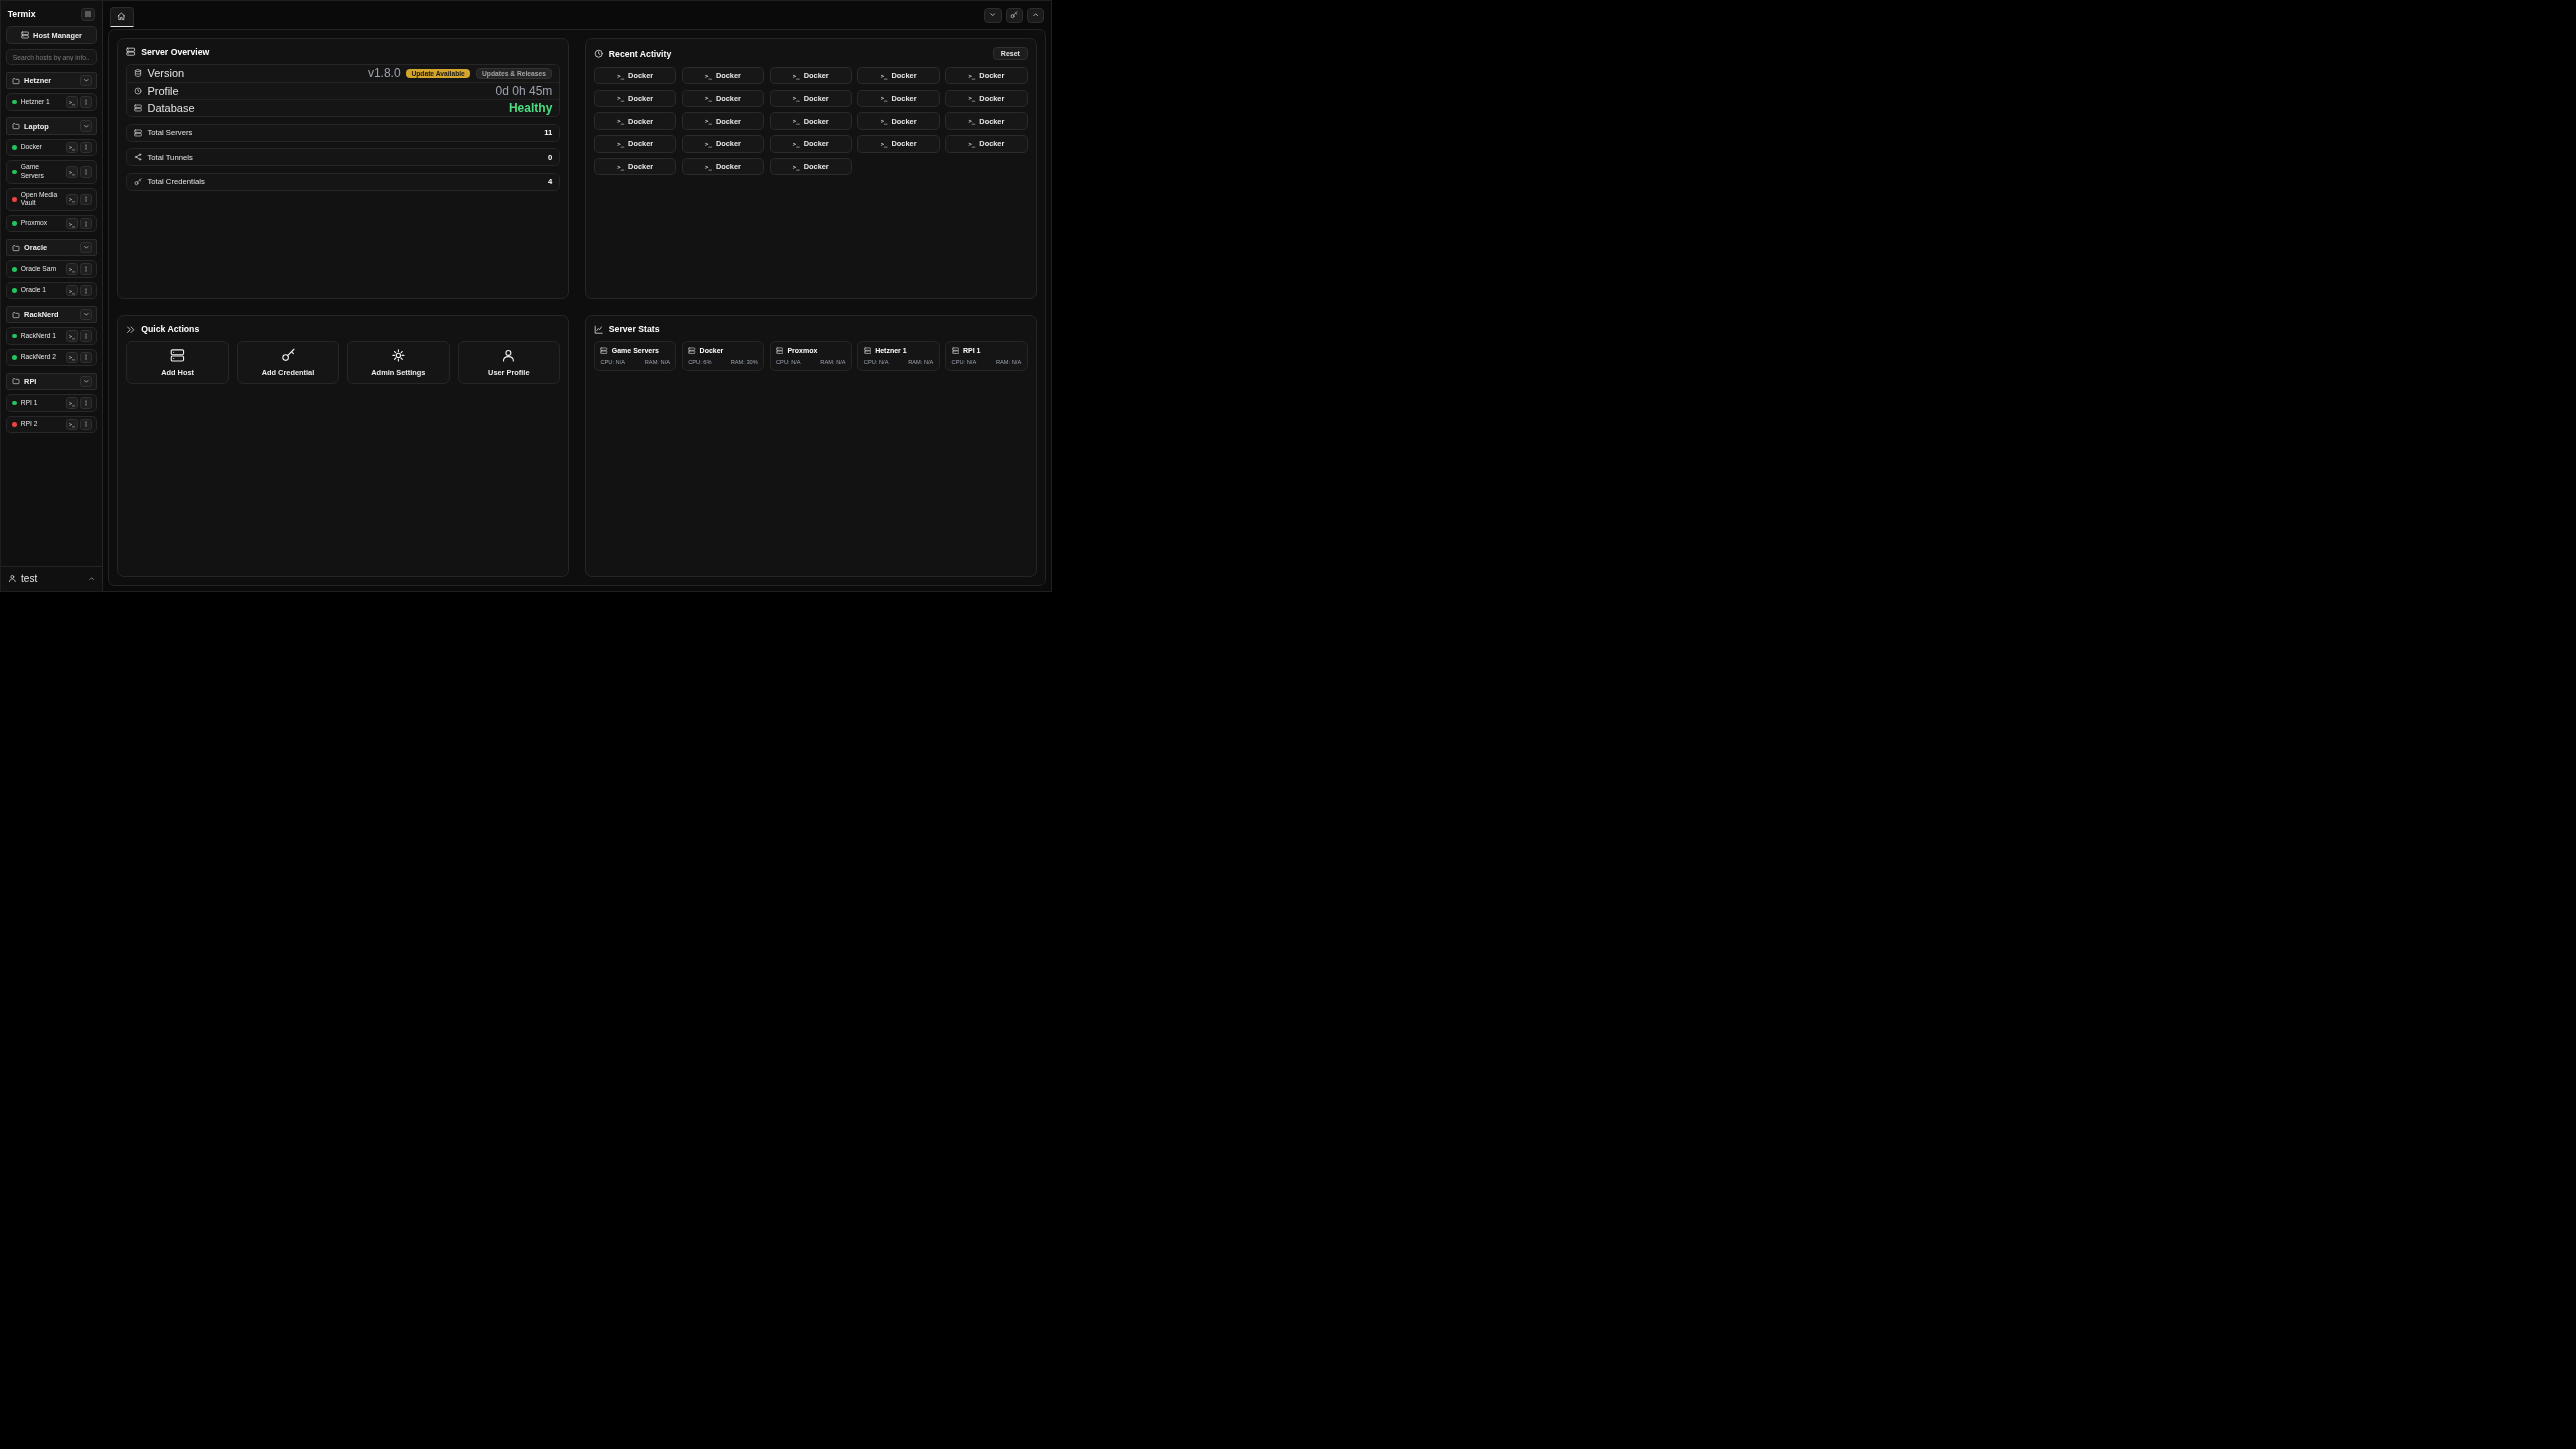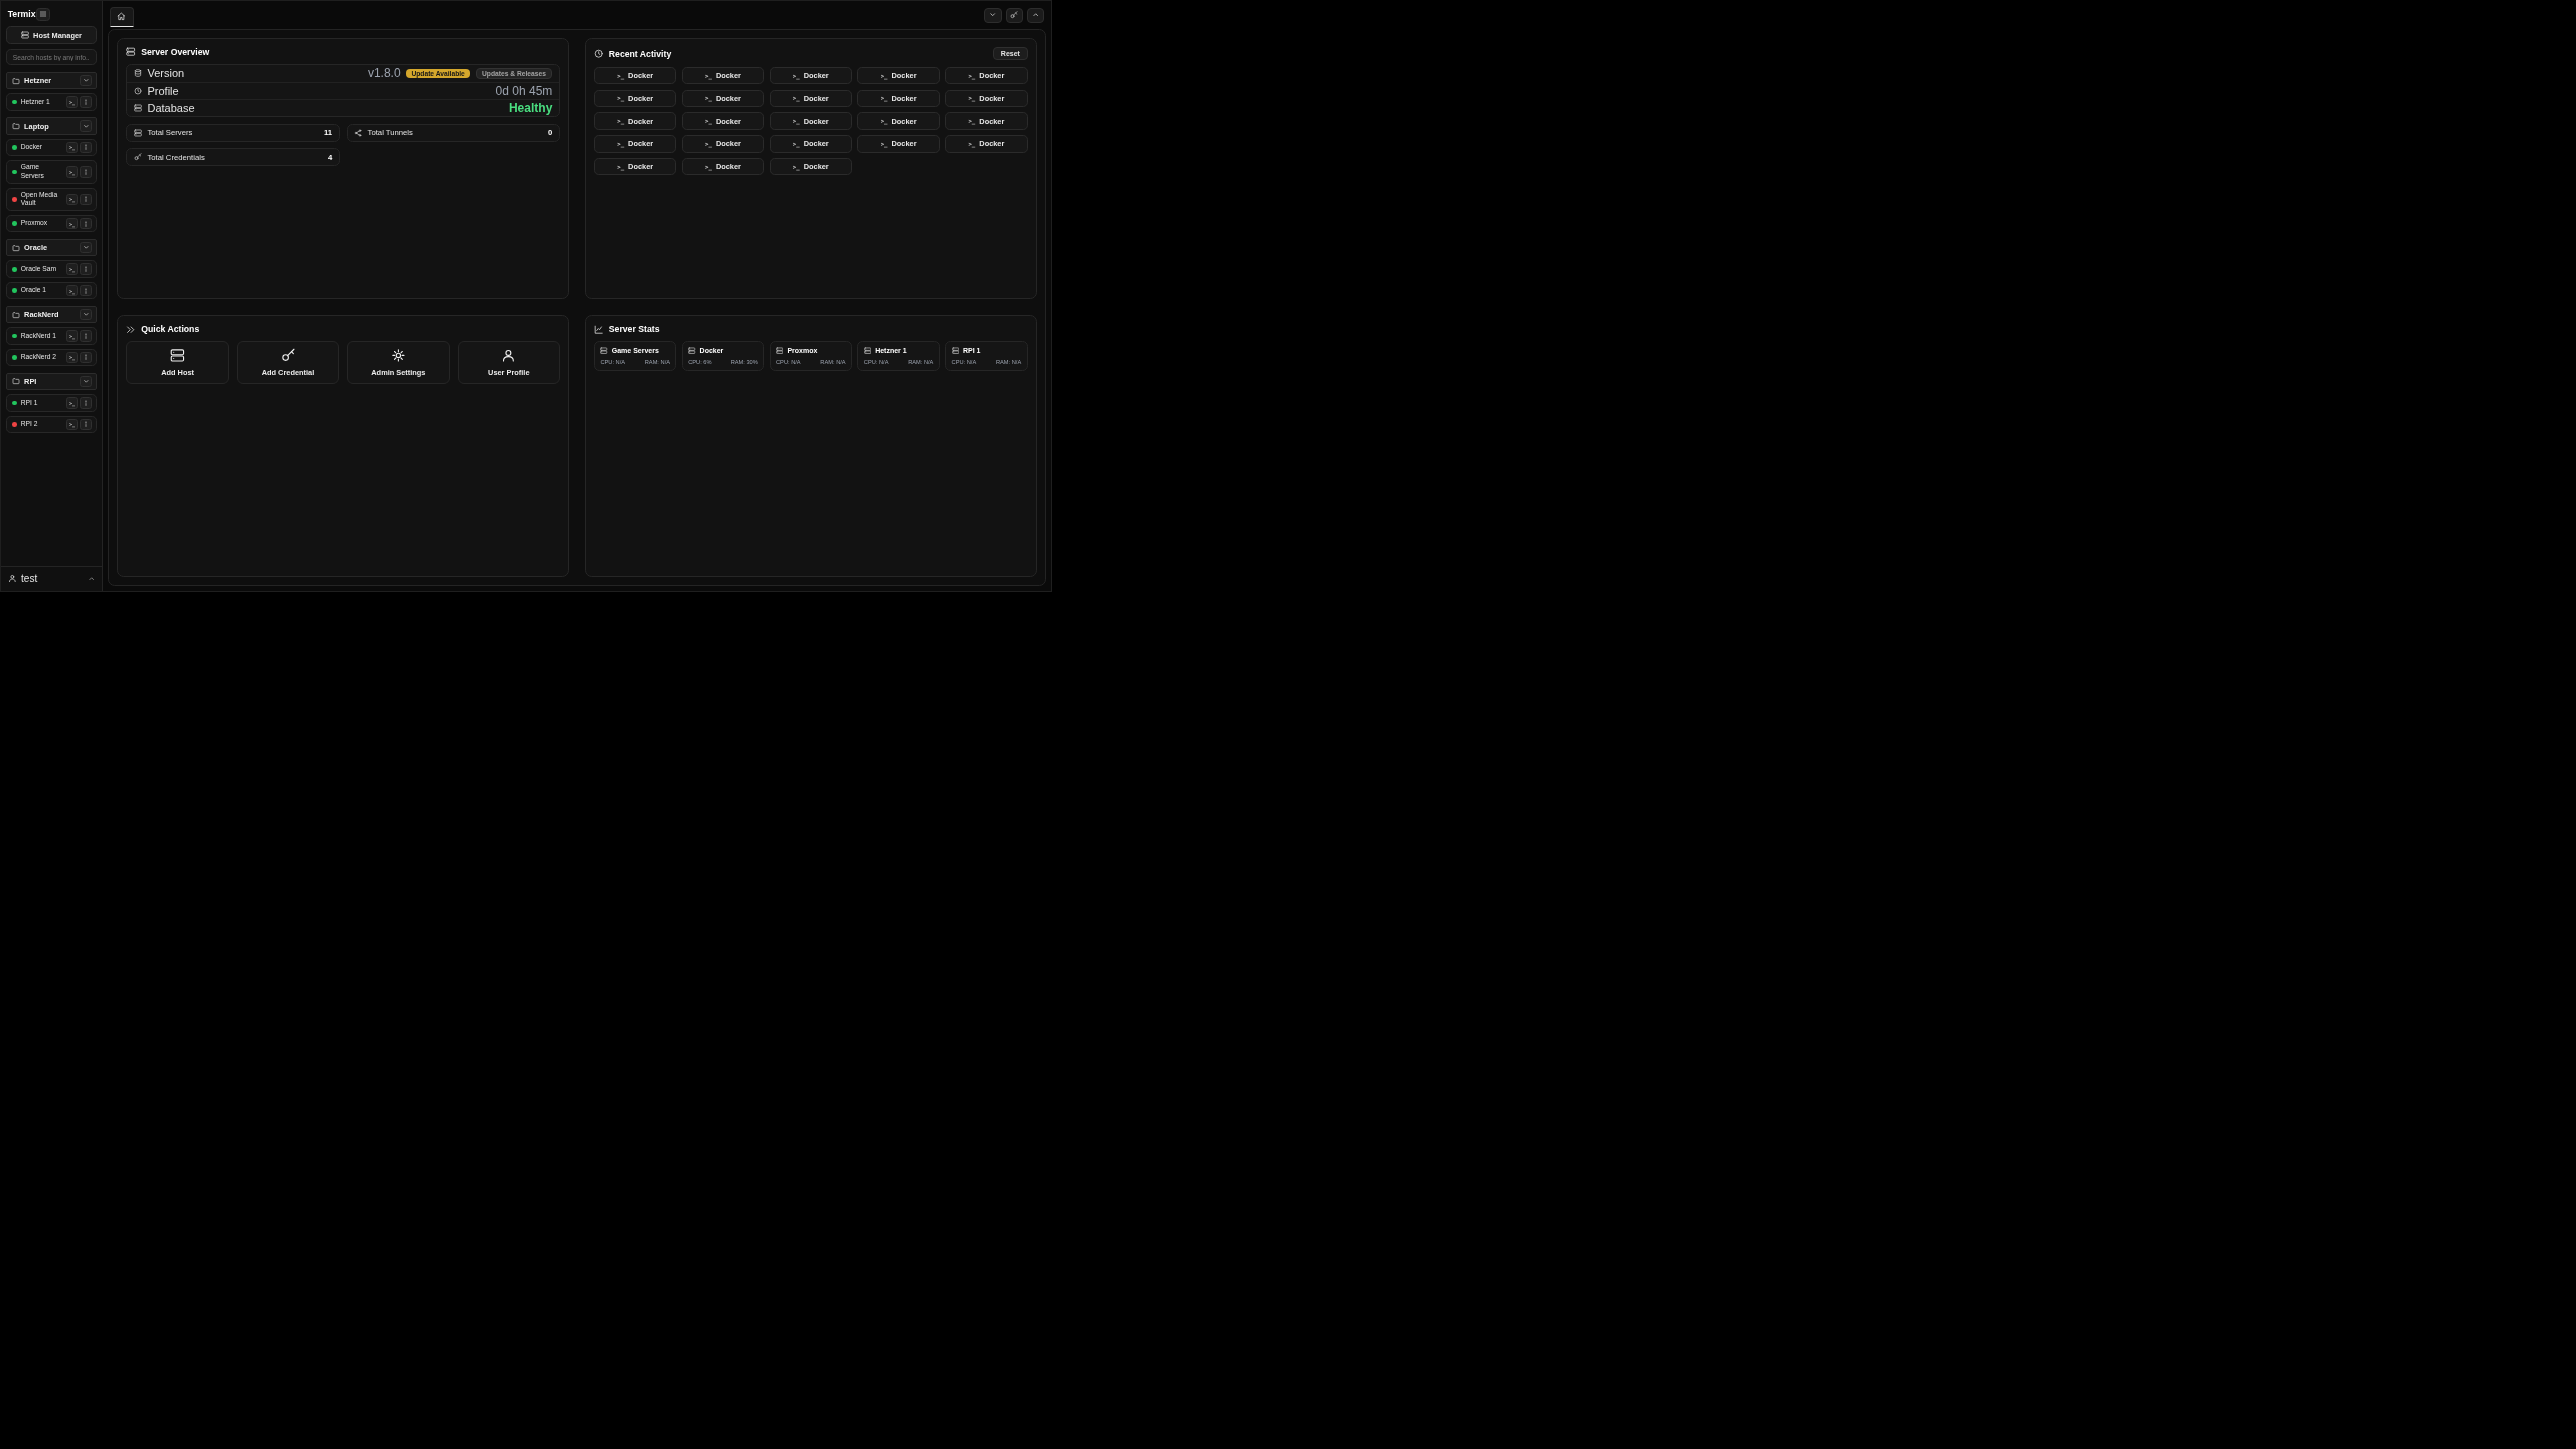--- a/index.html
+++ b/index.html
@@ -2,21 +2,21 @@
 <html style="font-size:10.7px"><head>
 <meta charset="utf-8">
 <style>
   *{margin:0;padding:0;box-sizing:border-box}
   html,body{background:#000}
   body{font-family:"Liberation Sans",sans-serif;color:#e7e7e7}
   .app{width:1052px;height:592px;display:flex;background:#0a0a0a;overflow:hidden;border:0.7px solid #1f1f1f}
 
   
   .sidebar{width:102px;min-width:102px;background:#101010;border-right:0.7px solid #242424;display:flex;flex-direction:column;padding:5.4px}
-  .sb-top{display:flex;align-items:center;justify-content:flex-start;padding:1.3px 1.3px 5.4px}
+  .sb-top{display:flex;align-items:center;justify-content:space-between;padding:1.3px 1.3px 5.4px}
   .brand{font-weight:700;font-size:8.7px;color:#fff}
   .icon-btn{width:14.8px;height:13.4px;display:flex;align-items:center;justify-content:center;background:#1d1d1d;border:0.7px solid #2e2e2e;border-radius:3.4px;color:#d4d4d4;cursor:pointer;font-size:7.4px}
   .hm-btn{display:flex;align-items:center;justify-content:center;gap:4px;height:17.4px;width:100%;background:#191919;border:0.7px solid #2c2c2c;border-radius:4.7px;color:#e8e8e8;font-size:7.4px;font-weight:600;cursor:pointer;font-family:inherit}
   .search{margin-top:5.4px;height:16px;width:100%;background:#161616;border:0.7px solid #2a2a2a;border-radius:4.7px;color:#cfcfcf;font-size:6.7px;padding:0 5.4px;font-family:inherit}
   .search::placeholder{color:#7a7a7a}
   .groups{flex:1;overflow-y:auto;margin-top:6.7px;scrollbar-width:none}
   .group{margin-bottom:6.7px}
   .group-header{display:flex;align-items:center;gap:4px;height:17.4px;padding:0 3.4px 0 4.7px;background:#191919;border:0.7px solid #2c2c2c;border-radius:2px;cursor:pointer}
   .group-name{font-size:7.4px;font-weight:700;flex:1;color:#f0f0f0}
   .host-row{display:flex;align-items:center;gap:4px;min-height:17.4px;padding:2px 3.4px 2px 4.7px;background:#151515;border:0.7px solid #282828;border-radius:4.7px;margin-top:4px;cursor:pointer}
@@ -50,21 +50,21 @@
   
   .info-box{border:0.7px solid #262626;border-radius:5.4px;background:#151515}
   .info-row{display:flex;align-items:center;gap:5.4px;height:17px;padding:0 6.7px}
   .info-row + .info-row{border-top:0.7px solid #222}
   .row-ico{font-size:8px;color:#d9d9d9;display:flex}
   .info-label{font-size:11px;color:#e2e2e2;flex:1}
   .info-value{font-size:12px;color:#9ca3af}
   .badge-amber{background:#d4a72c;color:#161616;font-size:6.7px;font-weight:700;padding:1.3px 5.4px;border-radius:4px;border:none;cursor:pointer;font-family:inherit}
   .badge-gray{background:#242424;color:#a3a3a3;font-size:6.7px;font-weight:600;padding:1.3px 5.4px;border-radius:4px;border:0.7px solid #333;cursor:pointer;font-family:inherit}
   .green{color:#4ade80;font-weight:600}
-  .totals{display:grid;grid-template-columns:1fr 1fr;gap:6.7px;margin-top:6.7px}
+  .totals{display:grid;grid-template-columns:1fr;gap:6.7px;margin-top:6.7px}
   .total-box{display:flex;align-items:center;gap:5.4px;height:18px;padding:0 6.7px;background:#151515;border:0.7px solid #262626;border-radius:5.4px}
   .total-label{flex:1;font-size:7.7px;color:#e2e2e2}
   .total-value{font-size:7.7px;font-weight:600;color:#fff}
 
   
   .reset-btn{background:#1d1d1d;border:0.7px solid #2f2f2f;border-radius:4px;color:#e5e5e5;font-size:7px;font-weight:600;padding:2px 6.7px;cursor:pointer;font-family:inherit}
   .activity-grid{display:grid;grid-template-columns:repeat(5,1fr);gap:5.4px;align-content:start}
   .activity-btn{height:17.4px;display:flex;align-items:center;justify-content:center;gap:4px;background:#171717;border:0.7px solid #2b2b2b;border-radius:4.7px;color:#e8e8e8;font-size:7.4px;font-weight:600;cursor:pointer;font-family:inherit}
 
   

